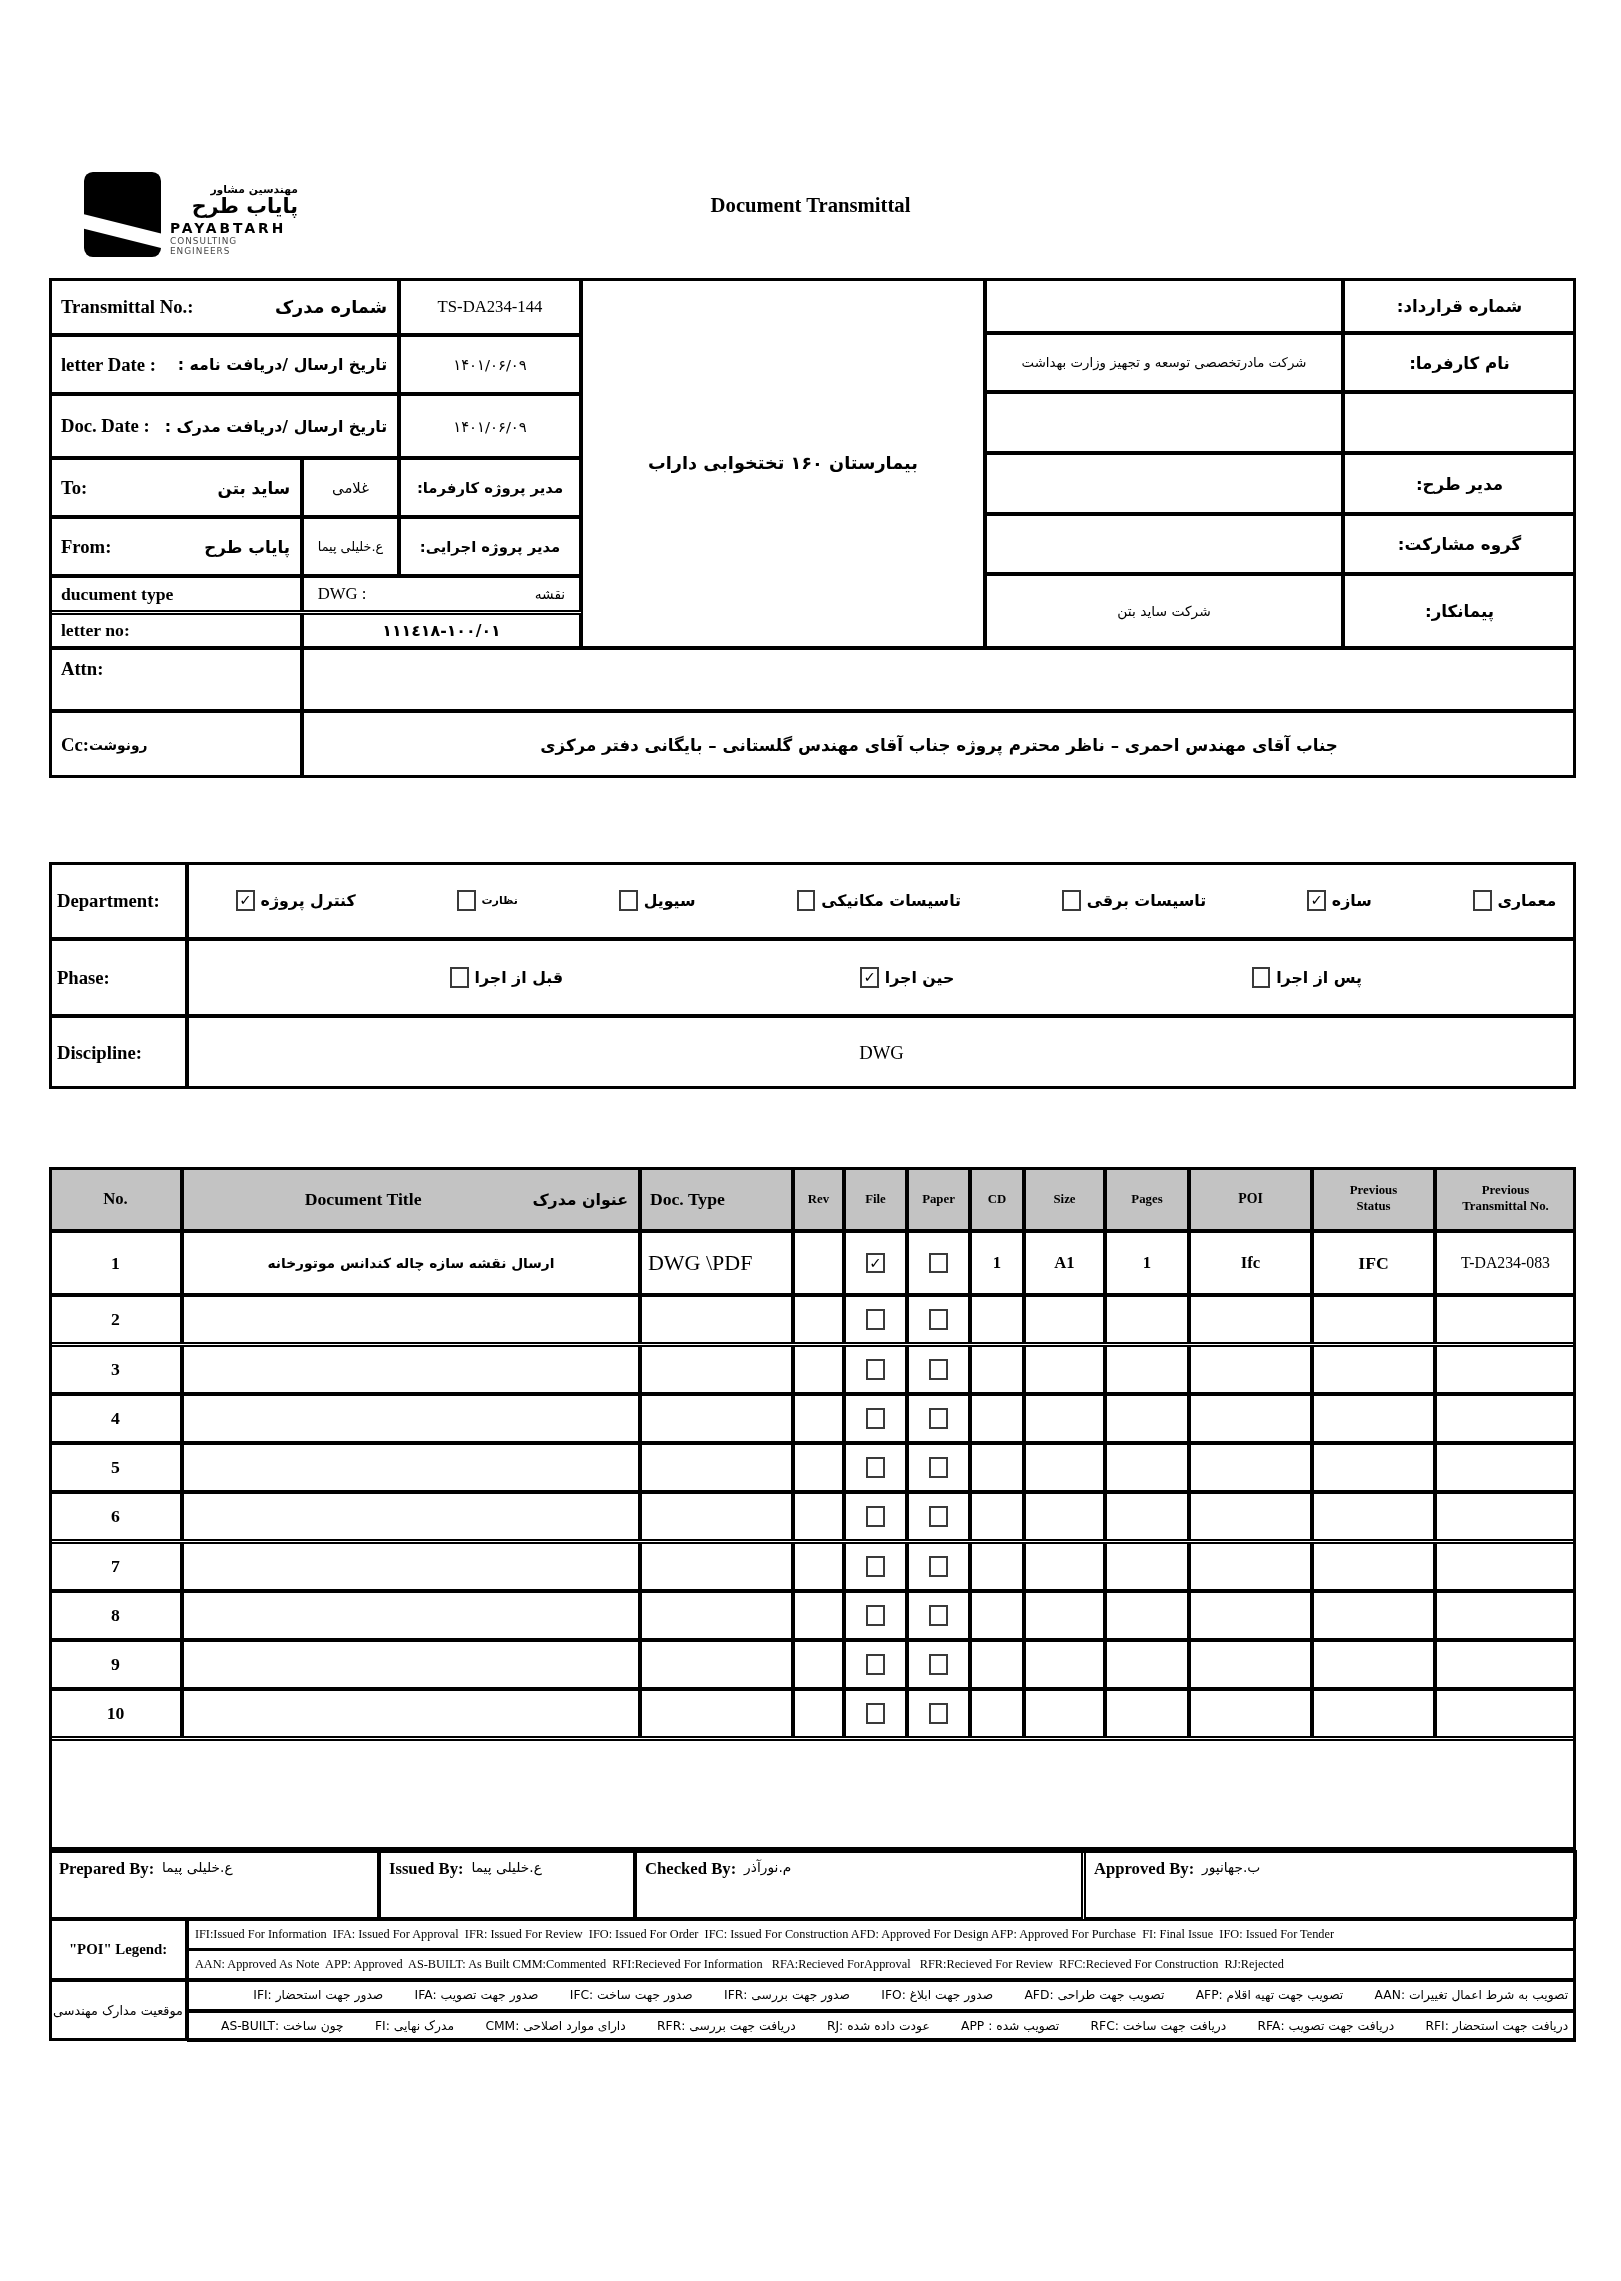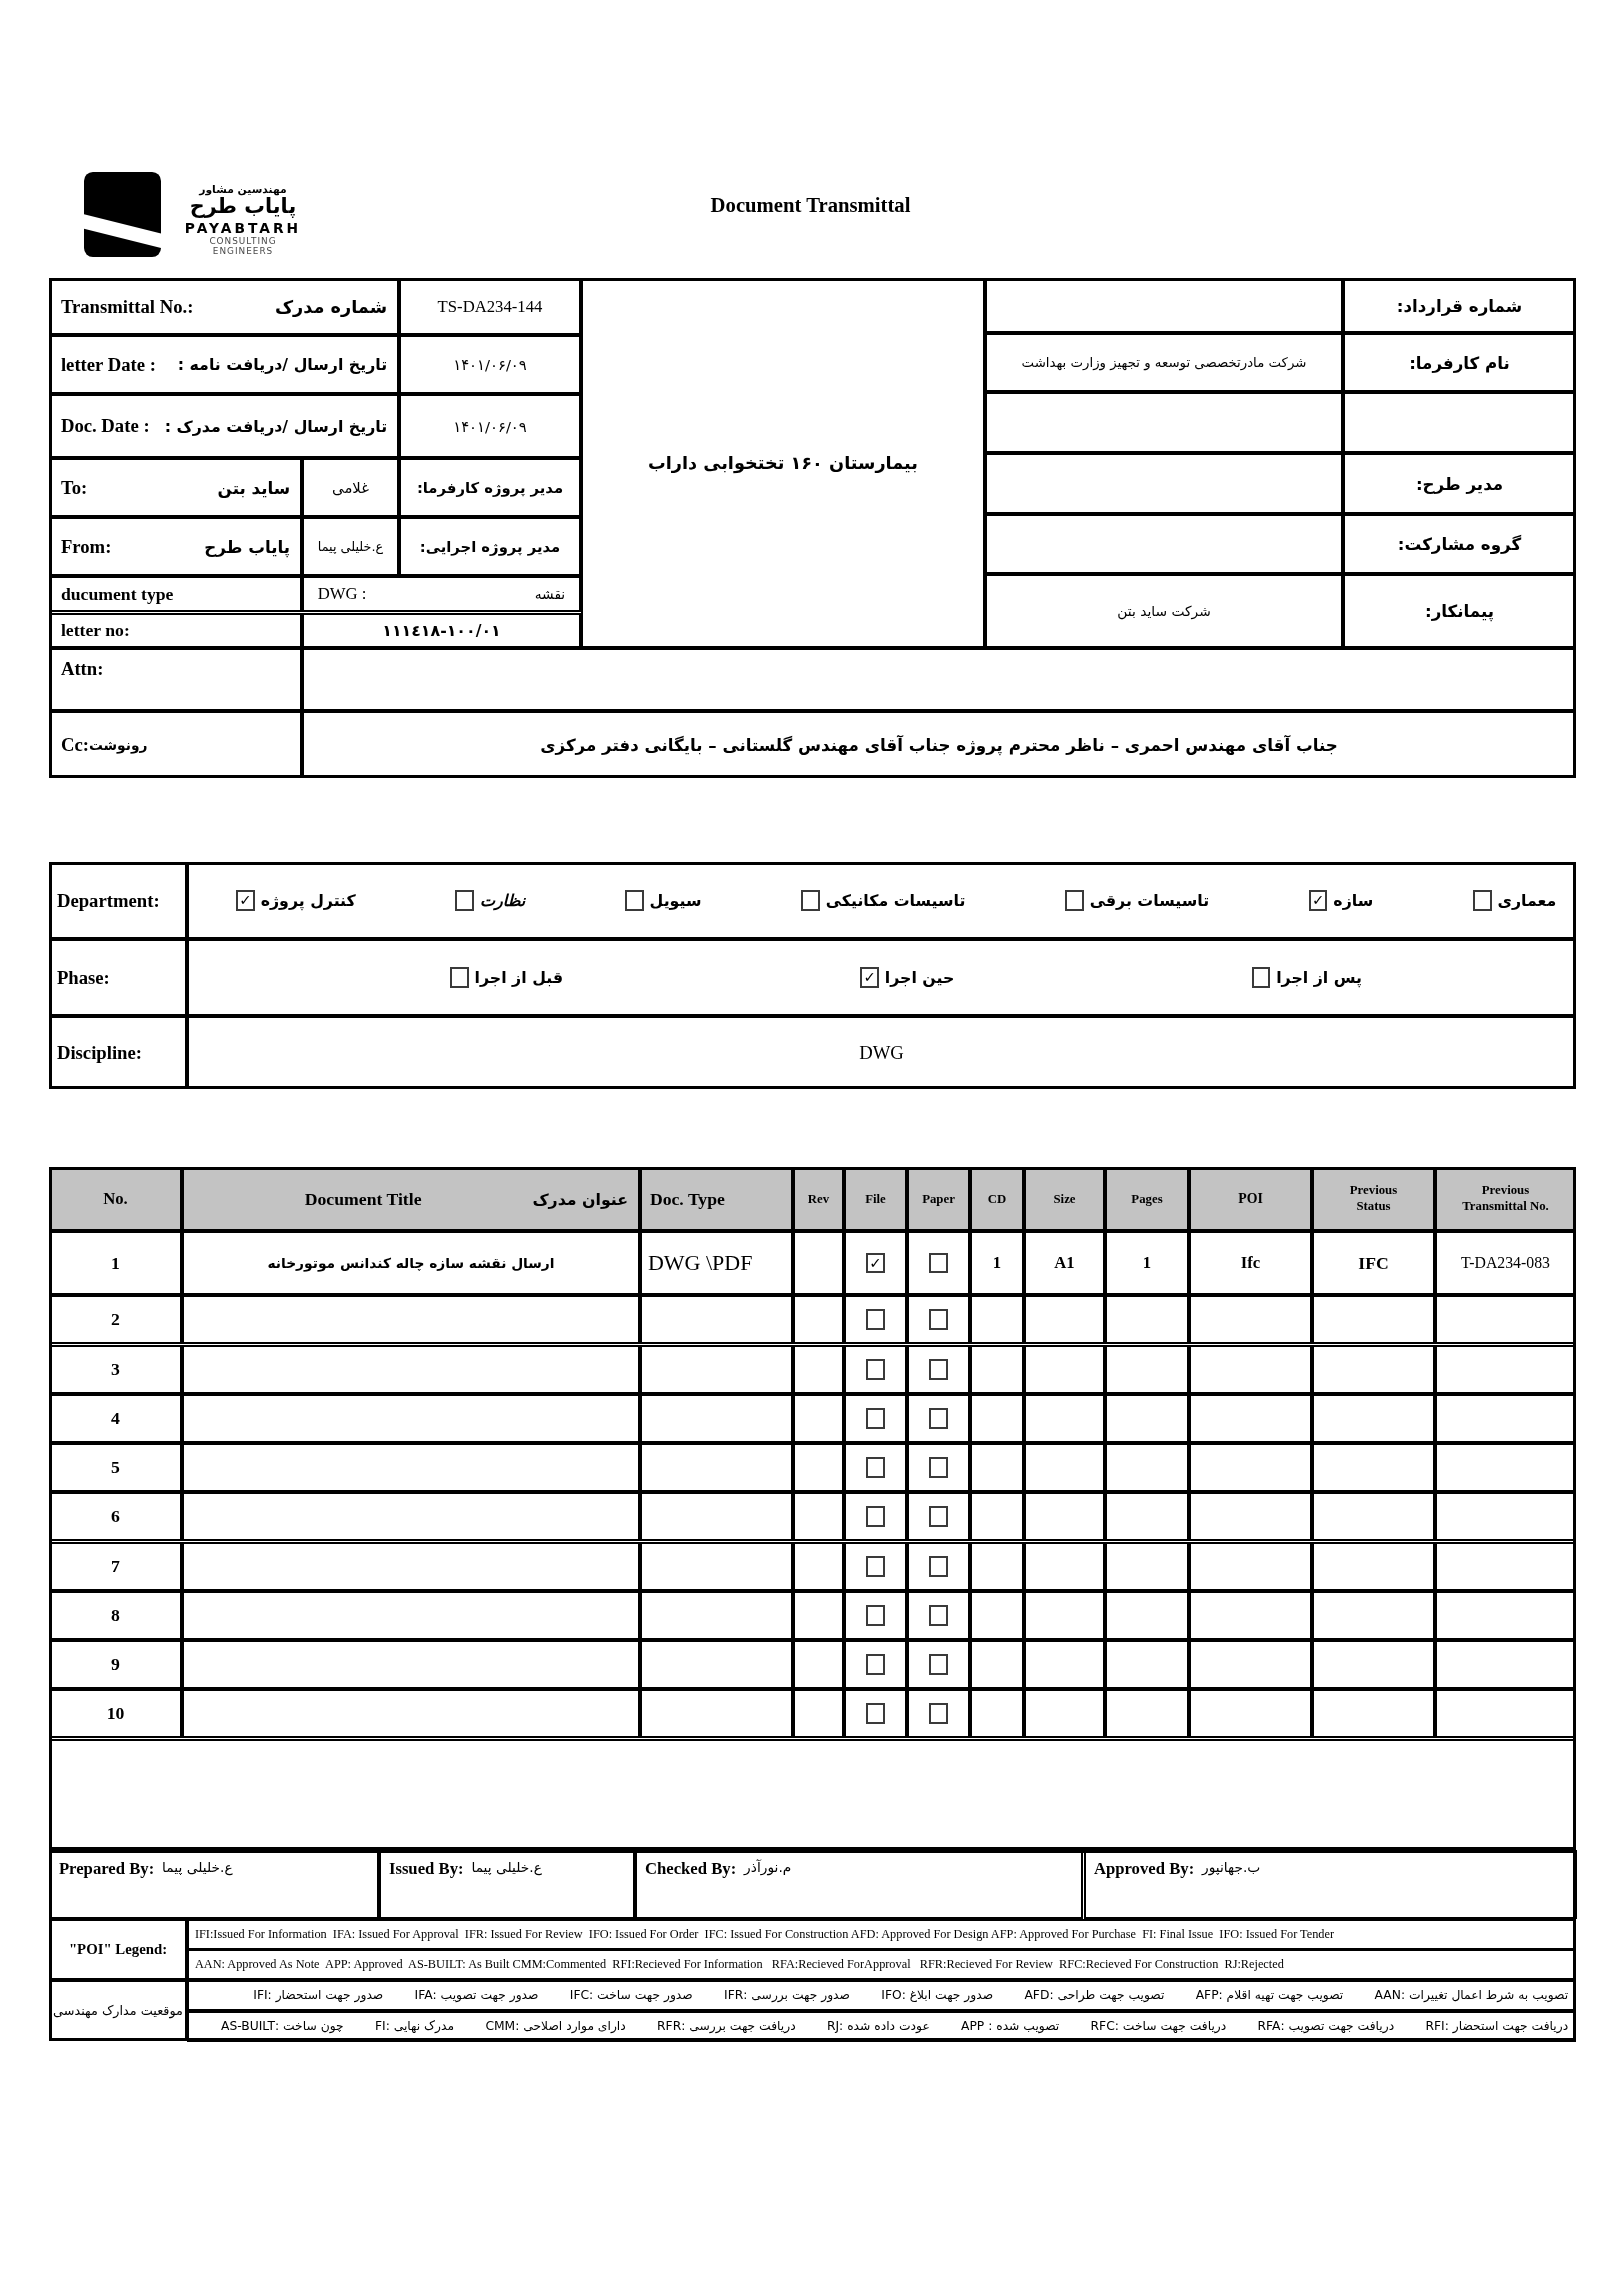--- a/index.html
+++ b/index.html
@@ -13,21 +13,21 @@
   .fa{font-family:"DejaVu Sans",sans-serif;font-weight:bold;}
   .gray{background:#c3c3c3;}
   .pad{padding:0 9.9px;}
   .cb{width:18.7px;height:20.7px;border:2px solid #3a3a3a;box-sizing:border-box;display:inline-flex;align-items:center;justify-content:center;background:#fff;flex:0 0 auto;}
   .cb.checked::after{content:"\2713";font-size:14.8px;font-weight:bold;font-family:"DejaVu Sans",sans-serif;line-height:1;}
   .ck-item{display:inline-flex;direction:ltr;align-items:center;gap:5.9px;}
   .legend-line{white-space:pre;}
   
   .logo-box{position:absolute;left:84px;top:172px;width:77px;height:85px;background:#000;border-radius:8.9px;overflow:hidden;}
   .logo-slash{position:absolute;left:-11.8px;top:53px;width:108px;height:13.8px;background:#fff;transform:rotate(14deg);}
-  .logo-text{position:absolute;left:179px;top:183px;width:128px;text-align:center;}
+  .logo-text{position:absolute;left:170px;top:183px;width:128px;}
   .lt1{font-family:"DejaVu Sans",sans-serif;font-weight:bold;font-size:10.8px;}
   .lt2{font-family:"DejaVu Sans",sans-serif;font-weight:bold;font-size:20.7px;line-height:1.05;}
   .lt3{font-family:"DejaVu Sans",sans-serif;font-weight:bold;font-size:13.8px;letter-spacing:3px;margin-top:2px;}
   .lt4{font-family:"DejaVu Sans",sans-serif;font-size:8.9px;color:#4a4a4a;letter-spacing:1px;}
 </style>
 </head>
 <body>
 
 <div class="page">
 
@@ -168,21 +168,21 @@
     <span class="ck-item">
         <span class="cb"></span>
         <span class="fa" dir="rtl" style="font-size:15.8px;">تاسیسات مکانیکی</span>
       </span>
     <span class="ck-item">
         <span class="cb"></span>
         <span class="fa" dir="rtl" style="font-size:15.8px;">سیویل</span>
       </span>
     <span class="ck-item">
         <span class="cb"></span>
-        <span class="fa" dir="rtl" style="font-size:16px;font-style:italic;">نظارت</span>
+        <span class="fa" dir="rtl" style="font-size:11px;">نظارت</span>
       </span>
     <span class="ck-item">
         <span class="cb checked"></span>
         <span class="fa" dir="rtl" style="font-size:15.8px;">کنترل پروژه</span>
       </span>
   </div>
 
   <div class="cell lft" style="left:49px;top:939px;width:138px;height:77px;padding-left:5.9px;">
       <span class="en" style="font-size:18.7px;">Phase:</span>
     </div>

